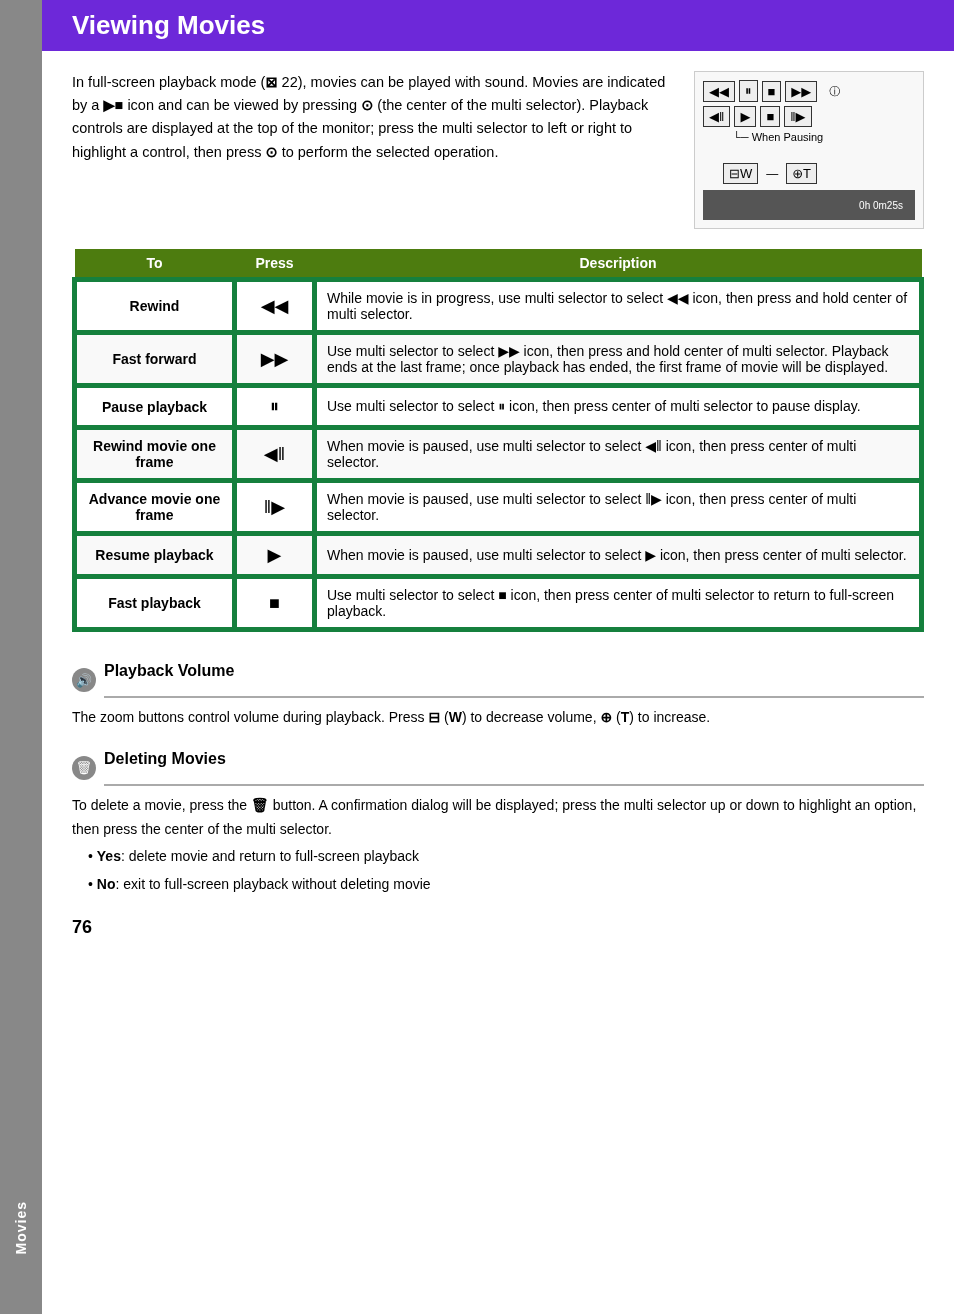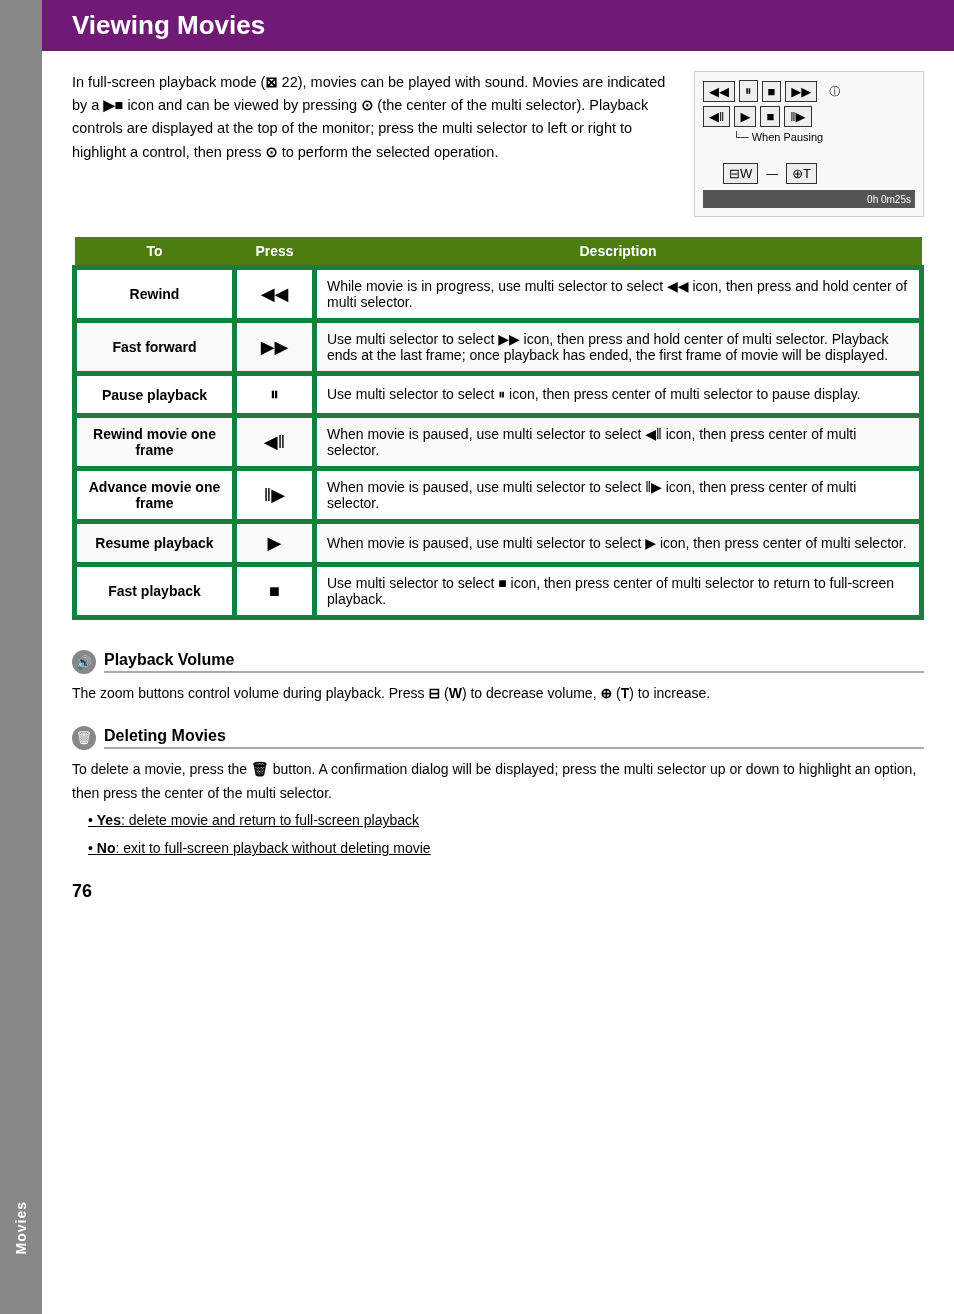--- a/index.html
+++ b/index.html
@@ -33,21 +33,21 @@
     }
 
     
     .main {
       flex: 1;
       padding: 0 30px 40px 30px;
     }
 
     
     .title-bar {
-      background: #701a75;
+      background: #6d28d9;
       margin: 0 -30px 0 -30px;
       padding: 10px 30px;
       margin-bottom: 20px;
     }
     .title-bar h1 {
       color: #fff;
       font-size: 26px;
       font-weight: bold;
     }
 
@@ -89,26 +89,26 @@
       font-size: 11px;
       margin-left: 8px;
     }
     .when-pausing {
       font-size: 11px;
       margin-left: 30px;
       margin-bottom: 20px;
     }
     .diagram-timebar {
       background: #555;
-      height: 18px;
+      height: 30px;
       margin-top: 6px;
       display: flex;
       align-items: center;
       justify-content: flex-end;
-      padding-right: 4px;
+      padding-right: 12px;
     }
     .diagram-timebar span {
       color: #fff;
       font-size: 10px;
     }
 
     
     .control-table {
       width: 100%;
       border-collapse: collapse;
@@ -157,33 +157,32 @@
       align-items: center;
       justify-content: center;
       color: #fff;
       font-size: 13px;
       flex-shrink: 0;
     }
     .section-heading h2 {
       font-size: 16px;
       font-weight: bold;
       border-bottom: 2px solid #aaa;
-      padding-bottom: 2px;
+      padding-bottom: 16px;
       flex: 1;
     }
 
     .section-body {
       font-size: 14px;
       line-height: 1.7;
       margin-bottom: 16px;
     }
     .section-body .bullet {
       margin-left: 16px;
       margin-top: 4px;
-      text-decoration: underline;
     }
 
     
     .page-number {
       font-size: 18px;
       font-weight: bold;
       margin-top: 20px;
     }
   </style>
 </head>

